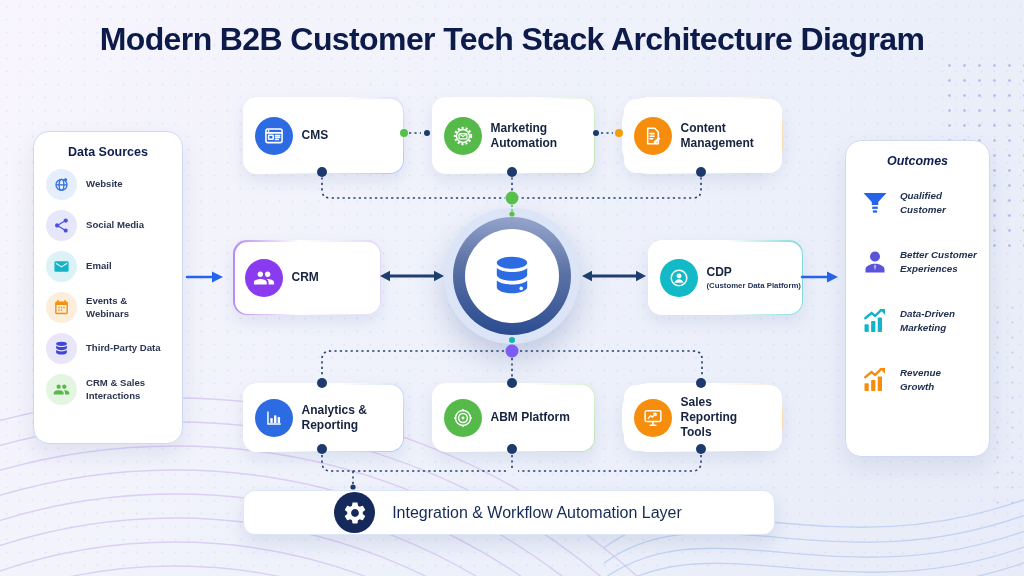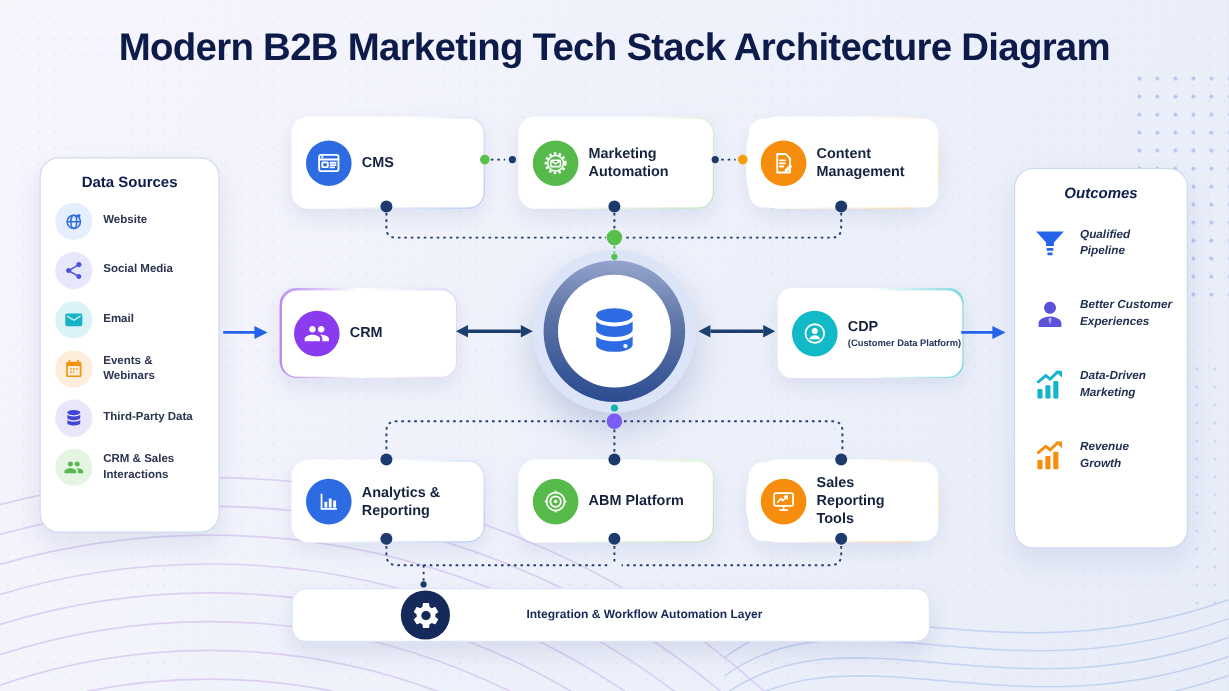--- a/index.html
+++ b/index.html
@@ -35,42 +35,42 @@
   .ds-item{display:flex;align-items:center;gap:9px;min-height:31px;}
   .ds-ico{width:31px;height:31px;border-radius:50%;display:flex;align-items:center;justify-content:center;flex:0 0 auto;}
   .ds-ico svg{width:17px;height:17px;}
   .ds-label{font-size:9.6px;font-weight:700;color:#2b3550;line-height:1.35;}
   
   .card{position:absolute;border-radius:14px;padding:1.5px;box-shadow:0 7px 16px rgba(95,112,170,.13);}
   .edge-blue{background:linear-gradient(135deg,#ffffff 42%,#a9c5f3 100%);}
   .edge-green{background:linear-gradient(135deg,#ffffff 42%,#b7e2ab 100%);}
   .edge-orange{background:linear-gradient(135deg,#ffffff 42%,#f6cf9b 100%);border-radius:27px;}
   .edge-purple{background:linear-gradient(90deg,#b78cf2 0%,#ffffff 45%,#e3d7fa 100%);}
-  .edge-teal{background:linear-gradient(90deg,#ffffff 50%,#82d8de 100%);border-radius:12px;}
+  .edge-teal{background:linear-gradient(90deg,#ffffff 50%,#82d8de 100%);}
   .card-inner{display:flex;align-items:center;gap:9px;height:100%;border-radius:12.5px;background:#fff;padding:0 10px;box-sizing:border-box;}
   .badge{width:38px;height:38px;border-radius:50%;display:flex;align-items:center;justify-content:center;color:#fff;flex:0 0 auto;}
   .badge svg{width:22px;height:22px;}
   .card-label{font-size:12px;font-weight:800;color:#16233f;line-height:1.25;}
   .card-sub{font-size:7.8px;font-weight:700;color:#26345a;white-space:nowrap;margin-top:1px;}
   
   .hub-glow{position:absolute;left:444px;top:208px;width:136px;height:136px;border-radius:50%;
     background:#dce5f7;box-shadow:0 14px 30px rgba(80,100,160,.28);}
   .hub-ring{position:absolute;left:9px;top:9px;width:118px;height:118px;border-radius:50%;
     background:linear-gradient(185deg,#9aa9d0 0%,#5e74a6 42%,#27498f 100%);
     display:flex;align-items:center;justify-content:center;}
   .hub-core{width:94px;height:94px;border-radius:50%;background:#fff;display:flex;align-items:center;justify-content:center;}
   .hub-core svg{width:48px;height:48px;}
   
   .int-bar{position:absolute;left:243px;top:490px;width:530px;height:43px;background:#fff;
     border:1px solid #dde6f6;border-radius:12px;box-shadow:0 9px 18px rgba(100,115,170,.16);
     display:flex;align-items:center;justify-content:center;}
   .int-gear{position:absolute;left:90px;top:1px;width:41px;height:41px;border-radius:50%;
     display:flex;align-items:center;justify-content:center;color:#fff;}
   .int-gear svg{width:26px;height:26px;}
-  .int-label{font-size:10px;font-weight:700;color:#152a56;padding-left:56px;}
+  .int-label{font-size:16px;font-weight:400;color:#152a56;padding-left:56px;}
   
   .oc-panel{left:845px;top:140px;width:143px;height:315px;font-style:italic;}
   .oc-list{display:flex;flex-direction:column;gap:29px;padding:20px 12px 0 14px;}
   .oc-item{display:flex;align-items:center;gap:10px;}
   .oc-ico{flex:0 0 auto;display:flex;}
   .oc-ico svg{width:30px;height:30px;}
   .oc-label{font-size:9.8px;font-weight:700;color:#223050;line-height:1.4;}
   .overlay{position:absolute;inset:0;pointer-events:none;}
 </style>
 </head>
@@ -96,21 +96,21 @@
       <path d="M-10 165 C 95 75, 225 185, 432 105"></path>
       <path d="M-10 180 C 100 90, 230 200, 434 120"></path>
       <path d="M-10 195 C 105 105, 235 215, 436 135"></path>
       <path d="M-10 210 C 110 120, 240 230, 438 150"></path>
       <path d="M-10 225 C 115 135, 245 245, 440 165"></path>
     </g>
   </svg>
   <div class="deco dots-a"></div>
   <div class="deco dots-b"></div>
 
-  <div class="title">Modern B2B Marketing Tech Stack Architecture Diagram</div>
+  <div class="title">Modern B2B Customer Tech Stack Architecture Diagram</div>
 
   <aside class="side-panel ds-panel">
     <div class="panel-title">Data Sources</div>
     <div class="ds-list">
       <div class="ds-item">
         <span class="ds-ico" style="background: rgb(229, 238, 252); color: rgb(47, 111, 224);">
           <svg viewBox="0 0 24 24" fill="none" stroke="currentColor" stroke-width="1.8">
               <circle cx="12" cy="12.5" r="7.8"></circle>
               <ellipse cx="12" cy="12.5" rx="3.4" ry="7.8"></ellipse>
               <path d="M4.4 12.5h15.2"></path>
@@ -300,21 +300,21 @@
     <div class="panel-title">Outcomes</div>
     <div class="oc-list">
       <div class="oc-item">
         <span class="oc-ico" style="color: rgb(37, 99, 235);">
           <svg viewBox="0 0 24 24" fill="currentColor">
               <path d="M2.8 4h18.4l-6.6 7.2v2.4H9.4v-2.4z"></path>
               <path d="M9.8 14.9h4.4v1.8H9.8z"></path>
               <path d="M10.3 17.9h3.4v1.8h-3.4z"></path>
             </svg>
         </span>
-        <span class="oc-label">Qualified Pipeline</span>
+        <span class="oc-label">Qualified Customer</span>
       </div>
       <div class="oc-item">
         <span class="oc-ico" style="color: rgb(90, 82, 216);">
           <svg viewBox="0 0 24 24" fill="currentColor">
               <path d="M12 11.6c2.2 0 4-1.8 4-4s-1.8-4-4-4-4 1.8-4 4 1.8 4 4 4zm0 1.8c-2.9 0-7.6 1.5-7.6 4.4v2.6h15.2v-2.6c0-2.9-4.7-4.4-7.6-4.4z"></path>
               <path d="M12 13.7l-1.1 1.5 1.1 3.8 1.1-3.8z" fill="#fff" opacity=".5"></path>
             </svg>
         </span>
         <span class="oc-label">Better Customer Experiences</span>
       </div>

